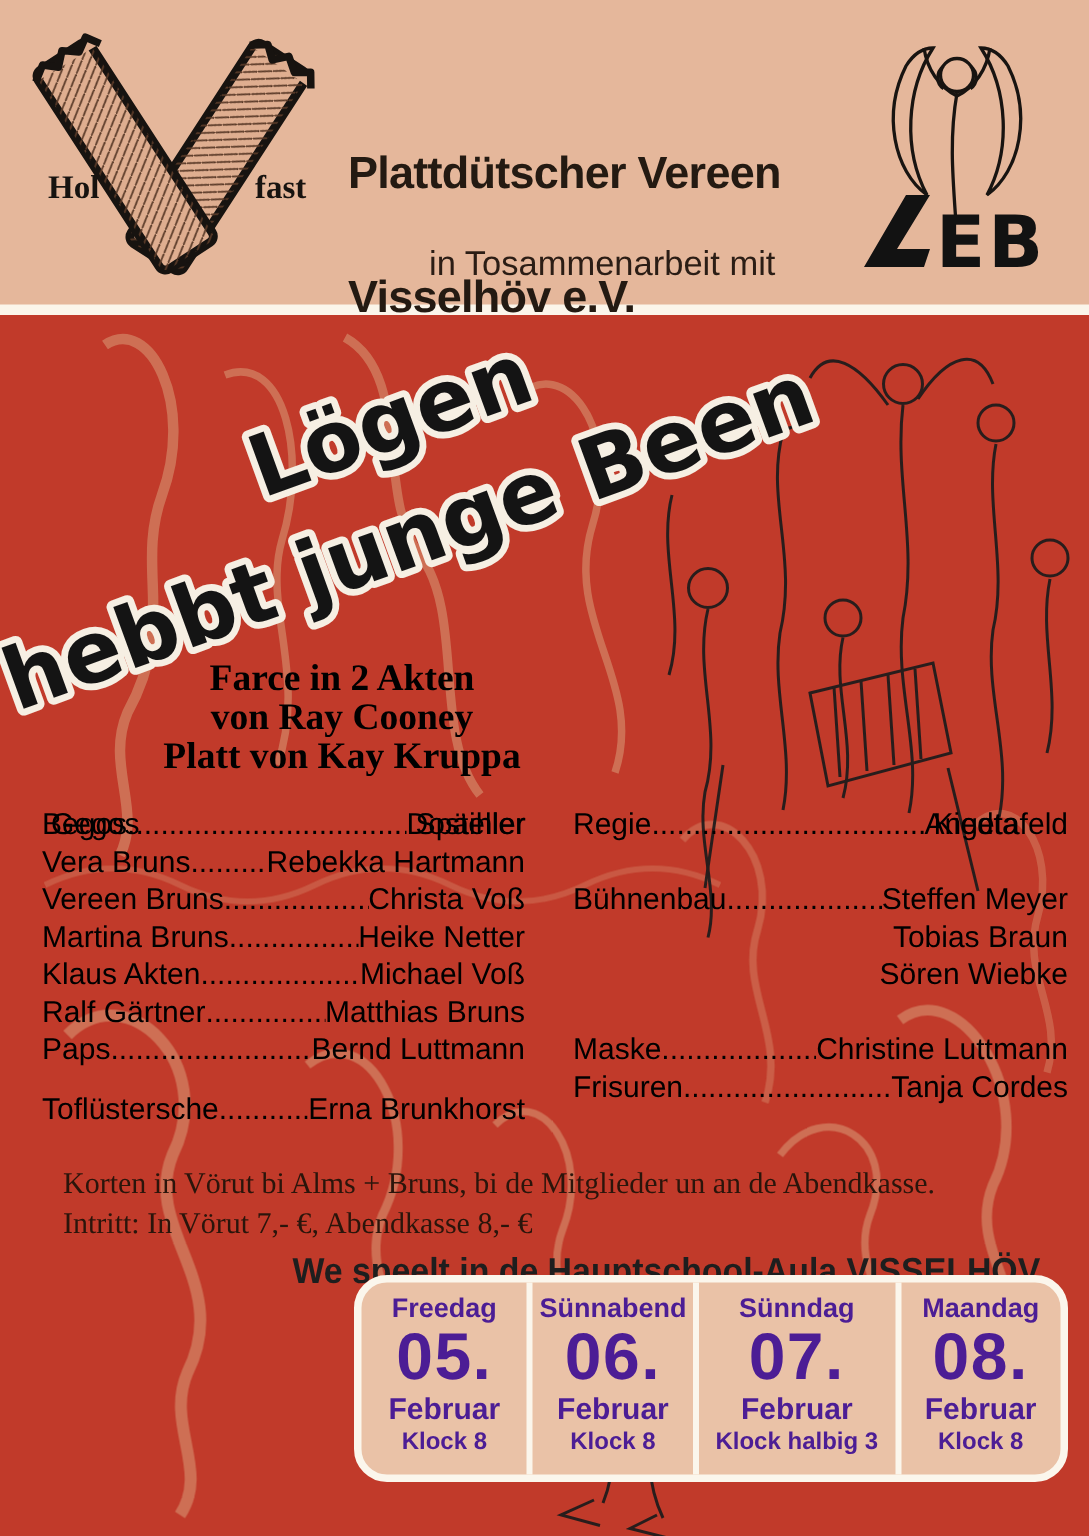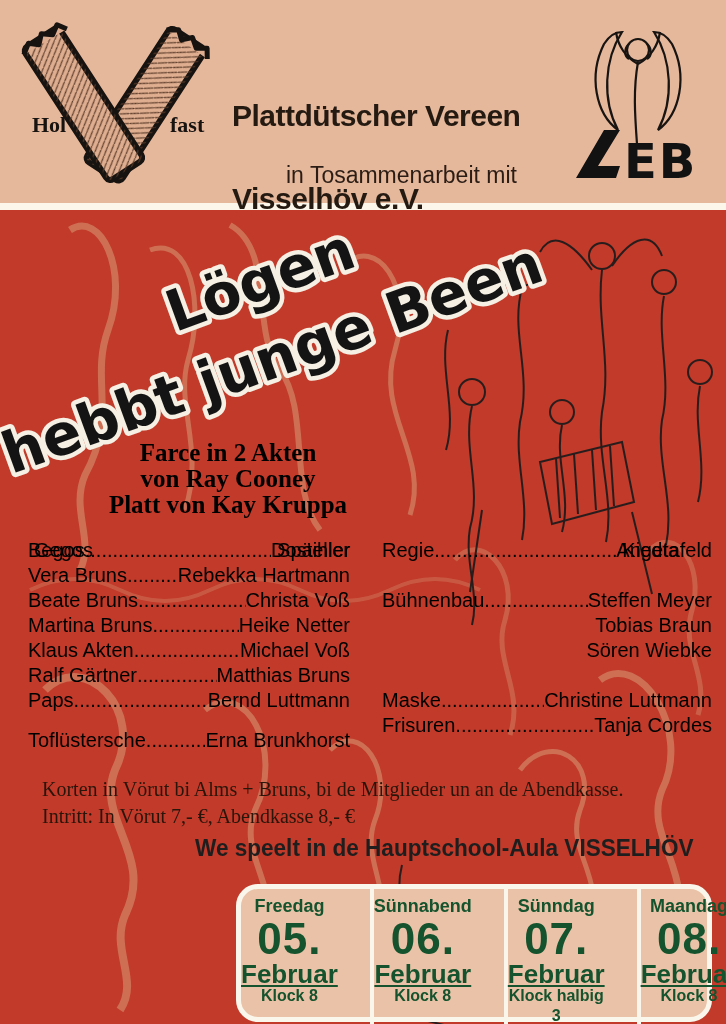--- a/index.html
+++ b/index.html
@@ -38,28 +38,28 @@
   
   .tickets{position:absolute;left:42px;top:566px;font-family:"Liberation Serif",serif;
            font-weight:normal;font-size:20px;line-height:27px;color:#2a150b;width:680px;}
   
   .venue{position:absolute;left:195px;top:624px;font-weight:bold;font-size:24px;
          color:#1e1e1e;transform:scaleX(0.94);transform-origin:left;white-space:nowrap;}
   
   .music{position:absolute;left:32px;top:656px;width:184px;text-align:center;
          font-weight:bold;font-size:29px;line-height:30px;color:#2c180e;}
   
-  .dates{position:absolute;left:236px;top:674px;width:466px;height:128px;
+  .dates{position:absolute;left:236px;top:640px;width:466px;height:128px;
          background:#eac2a7;border:5px solid #fbf6ec;border-radius:22px;
-         display:grid;grid-template-columns:1fr 1fr 1.22fr 1fr;color:#14532d;}
+         display:grid;grid-template-columns:1fr 1fr 1.22fr 1fr;color:#4c1d95;}
   .date-col{text-align:center;padding-top:7px;}
-  .date-col + .date-col{border-left:4px solid #fbf6ec;margin-left:32px;}
+  .date-col + .date-col{border-left:4px solid #fbf6ec;}
   .d-day{font-weight:bold;font-size:18px;line-height:20px;}
   .d-num{font-weight:bold;font-size:44px;line-height:46px;letter-spacing:1px;}
-  .d-month{font-weight:bold;font-size:26px;line-height:24px;text-decoration:underline;}
+  .d-month{font-weight:bold;font-size:20px;line-height:24px;}
   .d-time{font-weight:bold;font-size:16px;line-height:20px;}
 </style>
 </head>
 <body>
 
 <div class="poster">
 
   <div class="header">
 
     <svg class="planks" width="204" height="170" viewBox="0 0 204 170">
@@ -173,21 +173,21 @@
           <span>Dosteller</span>
           <span class="ol-b">Späihler</span>
         </span>
       </div>
       <div class="cast-row">
         <span>Vera Bruns</span>
         <span class="dots">........................................................................................</span>
         <span>Rebekka Hartmann</span>
       </div>
       <div class="cast-row">
-        <span>Beate Bruns</span>
+        <span>Vereen Bruns</span>
         <span class="dots">........................................................................................</span>
         <span>Christa Voß</span>
       </div>
       <div class="cast-row">
         <span>Martina Bruns</span>
         <span class="dots">........................................................................................</span>
         <span>Heike Netter</span>
       </div>
       <div class="cast-row">
         <span>Klaus Akten</span>

